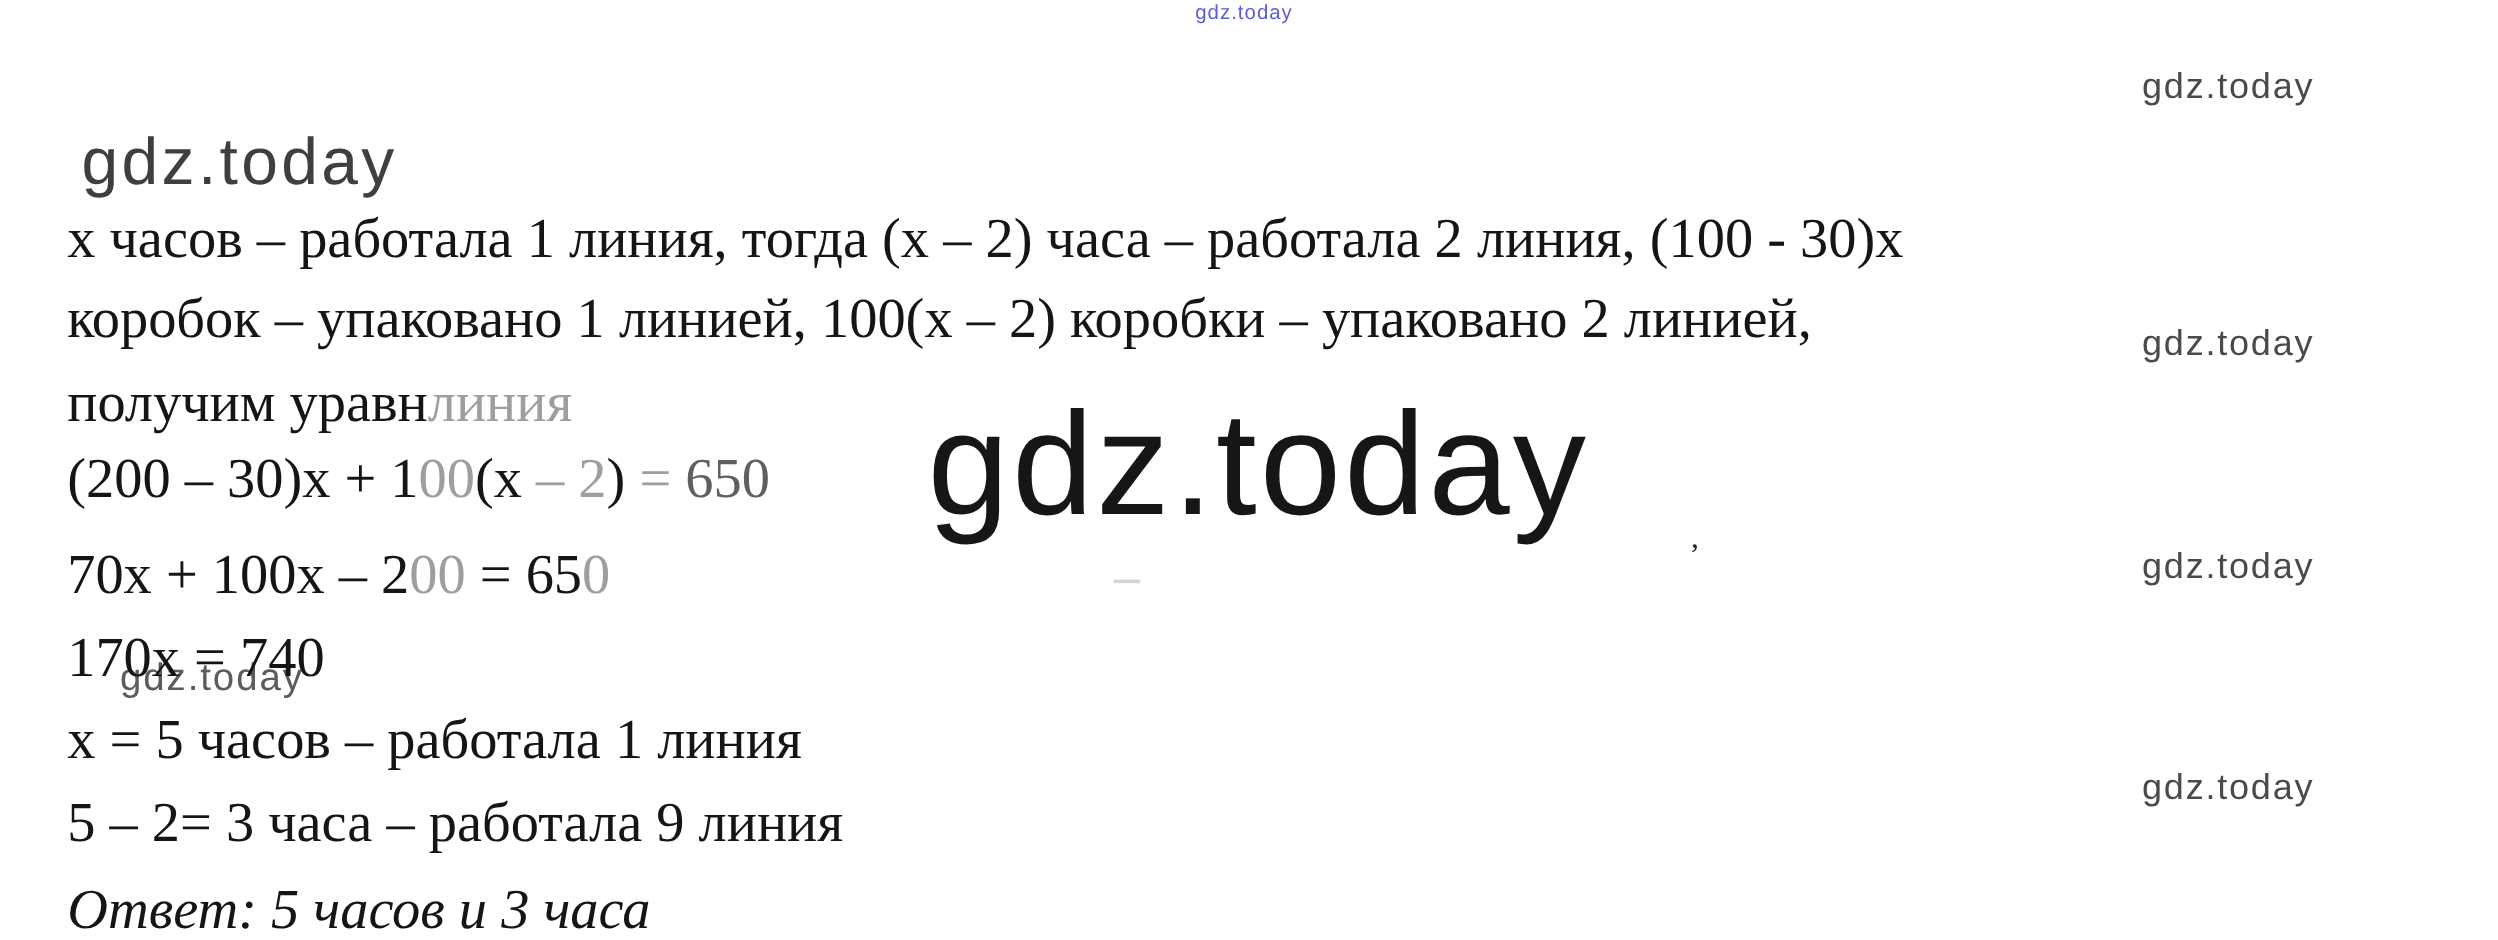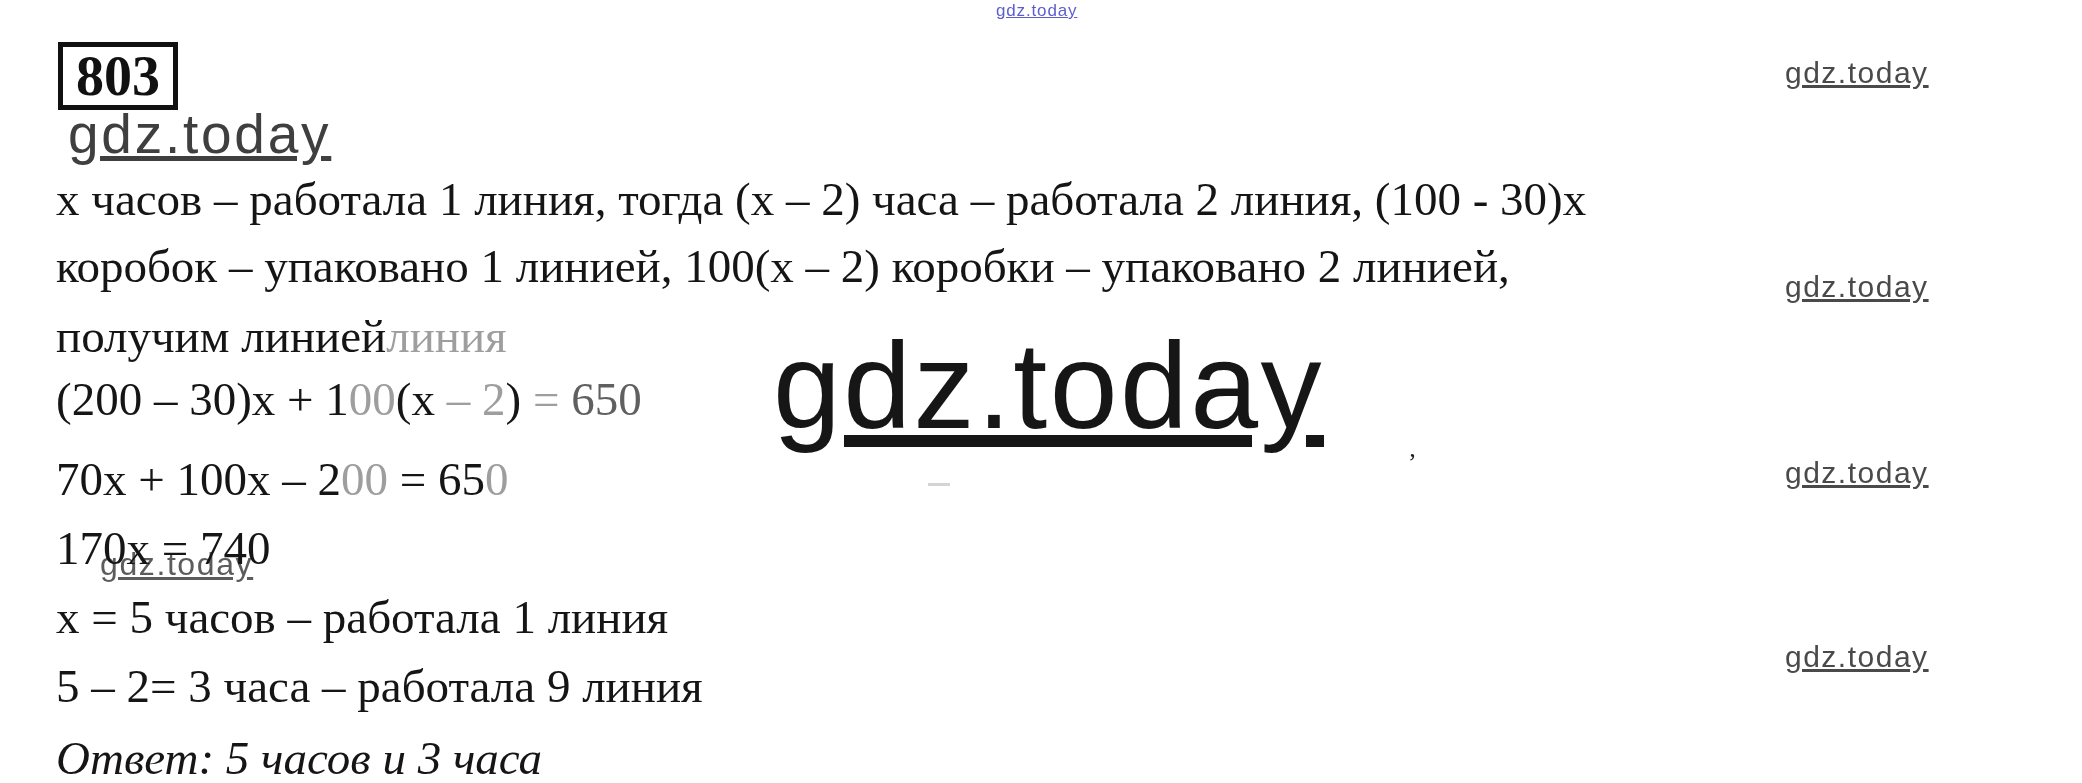--- a/index.html
+++ b/index.html
@@ -29,60 +29,57 @@
     margin-top:29px;
   }
   .line-1{top:147px;} .line-2{top:214px;} .line-3{top:284px;}
   .line-4{top:347px;} .line-5{top:427px;} .line-6{top:496px;}
   .line-7{top:565px;} .line-8{top:634px;} .line-9{top:706px;font-style:italic;}
   .tone-ink{color:var(--ink);} .tone-faded{color:var(--faded);} .tone-semi{color:var(--semi);}
 
   
   .wm{
     position:absolute;font-family:"Liberation Sans", sans-serif;
-    color:var(--wm-gray);letter-spacing:0.05em;white-space:nowrap;text-decoration:underline;
+    color:var(--wm-gray);letter-spacing:0.05em;white-space:nowrap;
   }
   .wm-top-blue{left:996px;top:1px;font-size:17px;color:var(--wm-blue);opacity:.85;}
   .wm-under-box{left:68px;top:102px;font-size:55px;color:#3f3f3f;}
   .wm-large{left:773px;top:316px;font-size:122px;color:var(--wm-large);letter-spacing:0.02em;}
   .wm-mid{left:100px;top:546px;font-size:32px;color:#5c5c5c;}
   .wm-right{left:1785px;font-size:30px;color:#4a4a4a;}
   .wm-right-1{top:56px;} .wm-right-2{top:270px;} .wm-right-3{top:456px;} .wm-right-4{top:640px;}
 
   
   .stray-quote{position:absolute;left:1408px;top:448px;font-size:26px;color:#222;
     font-family:"Liberation Serif", serif;}
   .stray-dash{position:absolute;left:928px;top:483px;width:22px;height:3px;background:#d4d4d4;}
 </style>
 </head>
 <body>
 
 <div class="page">
 
   <div class="wm wm-top-blue">gdz.today</div>
 
-  <div class="problem-box">
-    <span>803</span>
-  </div>
 
   <div class="wm wm-under-box">gdz.today</div>
 
   <div class="wm wm-right wm-right-1">gdz.today</div>
   <div class="wm wm-right wm-right-2">gdz.today</div>
   <div class="wm wm-right wm-right-3">gdz.today</div>
   <div class="wm wm-right wm-right-4">gdz.today</div>
 
   <div class="wm wm-large">gdz.today</div>
 
   <div class="wm wm-mid">gdz.today</div>
 
   <div id="lines">
       <div class="line line-1"><span class="tone-ink">х часов – работала 1 линия, тогда (х – 2) часа – работала 2 линия, (100 - 30)х</span></div>
       <div class="line line-2"><span class="tone-ink">коробок – упаковано 1 линией, 100(х – 2) коробки – упаковано 2 линией,</span></div>
-      <div class="line line-3"><span class="tone-ink">получим линией</span><span class="tone-faded">линия</span></div>
+      <div class="line line-3"><span class="tone-ink">получим уравн</span><span class="tone-faded">линия</span></div>
       <div class="line line-4"><span class="tone-ink">(200 – 30)х + 1</span><span class="tone-faded">00</span><span class="tone-ink">(х </span><span class="tone-faded">– 2</span><span class="tone-ink">)</span><span class="tone-faded"> = </span><span class="tone-semi">650</span></div>
       <div class="line line-5"><span class="tone-ink">70х + 100х – 2</span><span class="tone-faded">00</span><span class="tone-ink"> = 65</span><span class="tone-faded">0</span></div>
       <div class="line line-6"><span class="tone-ink">170х = 740</span></div>
       <div class="line line-7"><span class="tone-ink">х = 5 часов – работала 1 линия</span></div>
       <div class="line line-8"><span class="tone-ink">5 – 2= 3 часа – работала 9 линия</span></div>
       <div class="line line-9"><span class="tone-ink">Ответ: 5 часов и 3 часа</span></div>
     </div>
 
   <div class="stray-quote">ʼ</div>
   <div class="stray-dash"></div>

